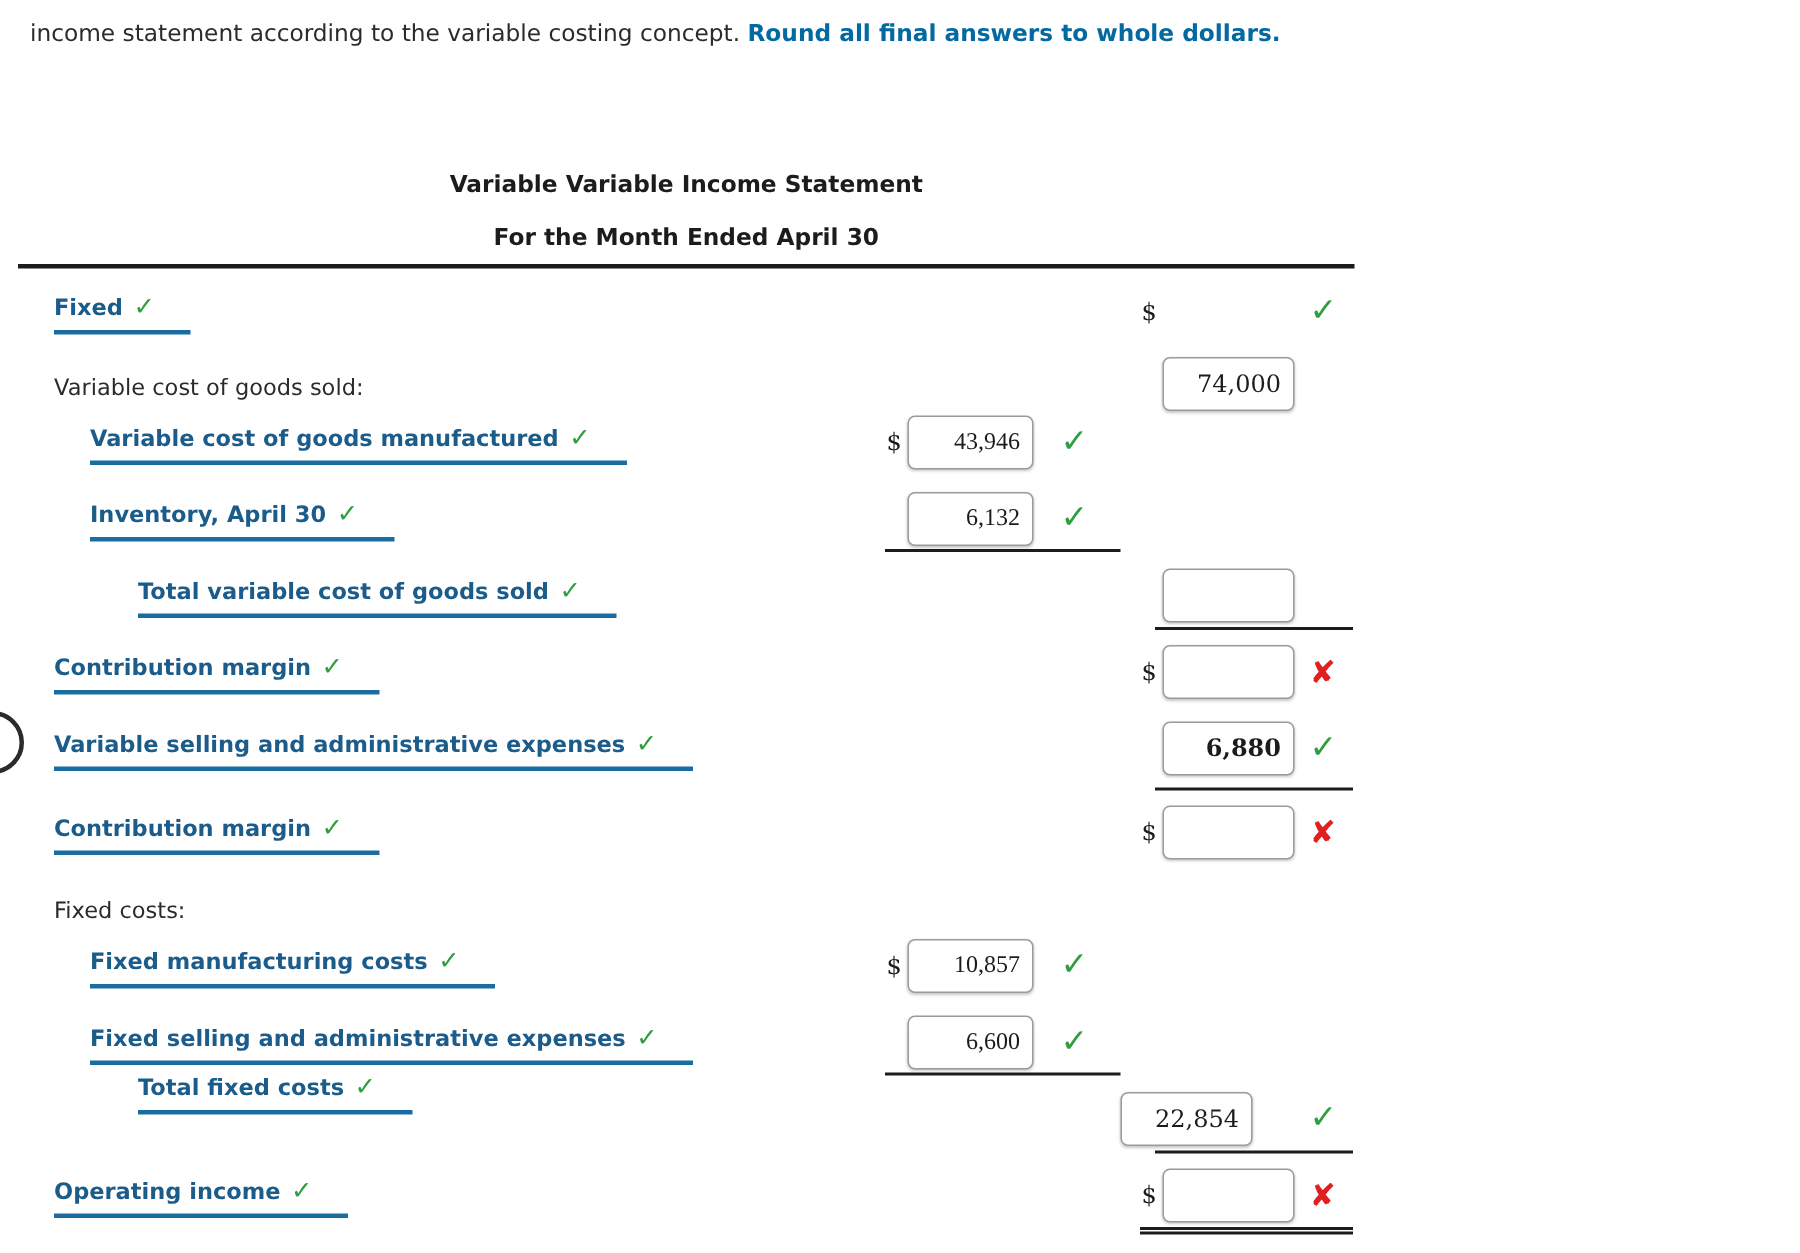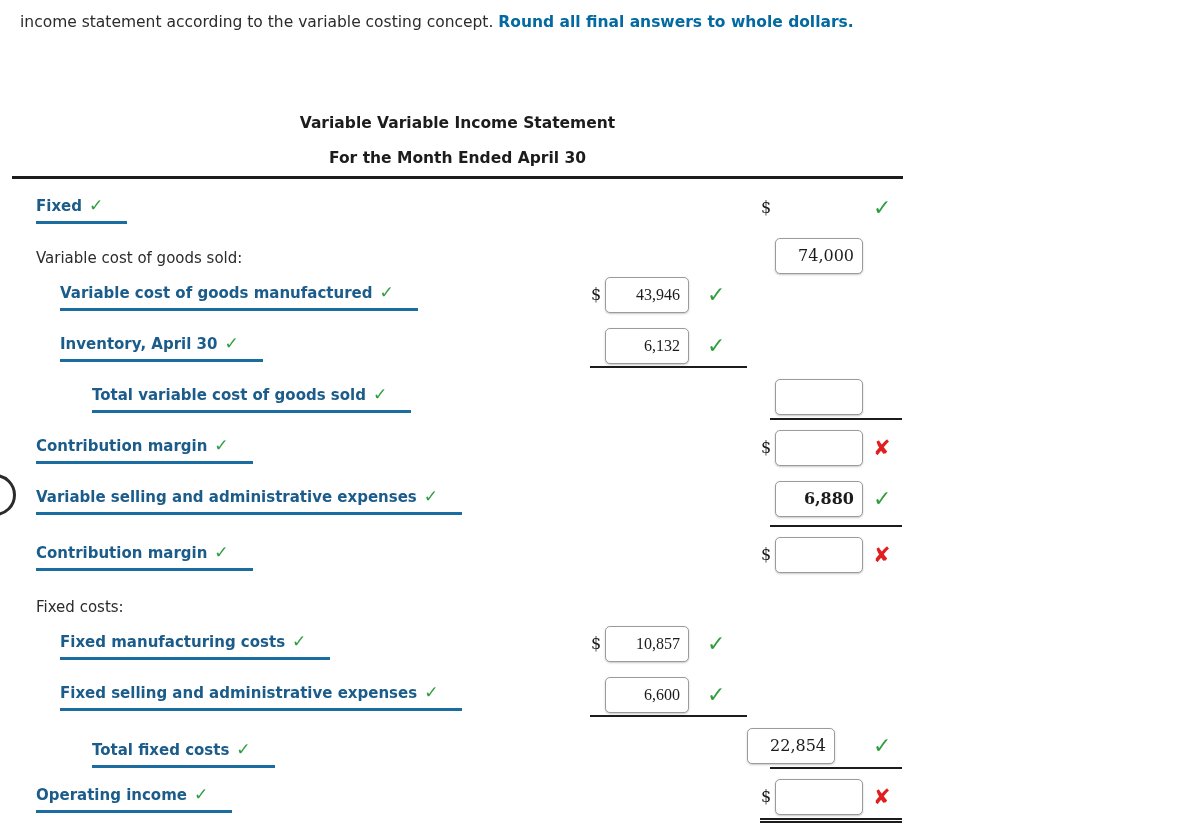--- a/index.html
+++ b/index.html
@@ -165,21 +165,21 @@
       <div class="ibox" style="left: 775px; top: 537px;"></div>
       <div class="mk no" style="left: 873px; top: 537px;">✘</div>
       <div class="plain" style="left: 36px; top: 598px;">Fixed costs:</div>
       <div class="acct" style="left: 60px; top: 632px;"><span>Fixed manufacturing costs</span><span class="mark ok">✓</span><span class="pad"></span></div>
       <div class="dollar" style="left: 591px; top: 626px;">$</div>
       <div class="ibox wide" style="left: 605px; top: 626px;">10,857</div>
       <div class="mk ok" style="left: 707px; top: 626px;">✓</div>
       <div class="acct" style="left: 60px; top: 683px;"><span>Fixed selling and administrative expenses</span><span class="mark ok">✓</span><span class="pad"></span></div>
       <div class="ibox wide" style="left: 605px; top: 677px;">6,600</div>
       <div class="mk ok" style="left: 707px; top: 677px;">✓</div>
-      <div class="acct" style="left: 92px; top: 740px;"><span>Total fixed costs</span><span class="mark ok">✓</span><span class="pad"></span></div>
+      <div class="acct" style="left: 92px; top: 716px;"><span>Total fixed costs</span><span class="mark ok">✓</span><span class="pad"></span></div>
       <div class="ibox" style="left: 747px; top: 728px;">22,854</div>
       <div class="mk ok" style="left: 873px; top: 728px;">✓</div>
       <div class="acct" style="left: 36px; top: 785px;"><span>Operating income</span><span class="mark ok">✓</span><span class="pad"></span></div>
       <div class="dollar" style="left: 761px; top: 779px;">$</div>
       <div class="ibox" style="left: 775px; top: 779px;"></div>
       <div class="mk no" style="left: 873px; top: 779px;">✘</div>
       <div class="srule" style="left: 590px; top: 366px; width: 157px;"></div>
       <div class="srule" style="left: 770px; top: 418px; width: 132px;"></div>
       <div class="srule" style="left: 770px; top: 525px; width: 132px;"></div>
       <div class="srule" style="left: 590px; top: 715px; width: 157px;"></div>

